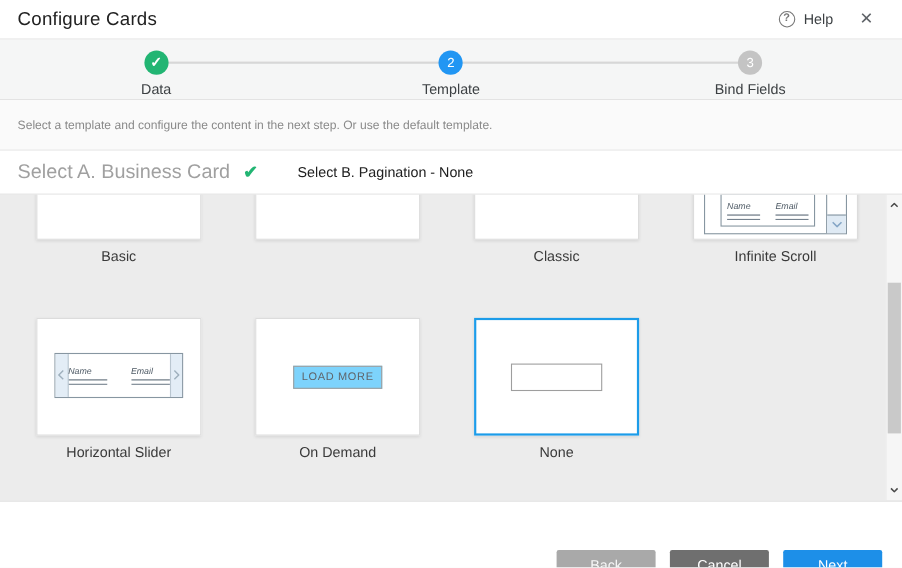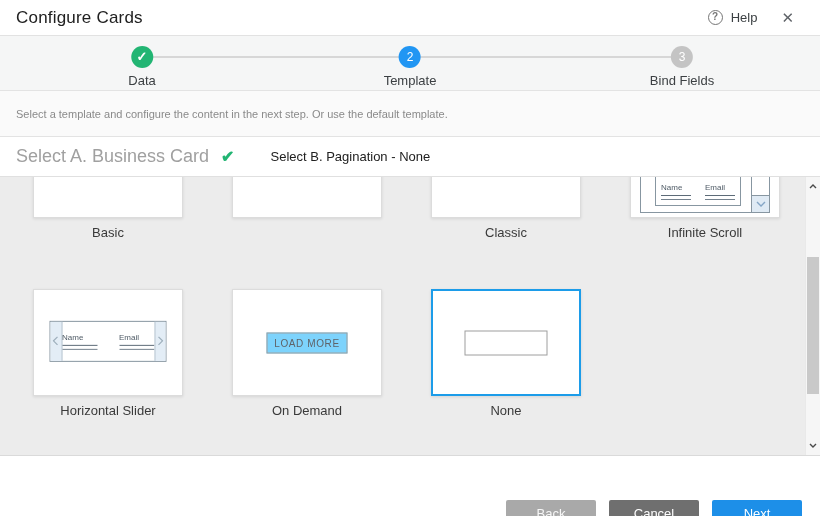--- a/index.html
+++ b/index.html
@@ -43,21 +43,21 @@
   .row2 { margin-top:48px; }
   .cell { width:150px; margin-right:49px; }
   .card { position:relative; width:150px; height:107px; background:#fff; border:1px solid #dcdcdc; box-shadow:0 1px 3px rgba(0,0,0,.10); cursor:pointer; }
   .card.selected { border:2px solid #1c9ce9; }
   .card-label { margin-top:7px; text-align:center; font-size:13px; color:#3a3a3a; line-height:16px; }
 
   
   .mini-table { display:flex; justify-content:center; }
   .mini-col { width:35px; }
   .mini-col + .mini-col { margin-left:22px; }
-  .mini-head { display:block; font-size:8px; line-height:9px; color:#4f5b66; }
+  .mini-head { display:block; font-size:8px; line-height:9px; color:#4f5b66;font-style:italic; }
   .ln { display:block; height:0; border-top:1px solid #5d6b78; margin-top:3px; }
   .ln2 { border-top-color:#75828e; }
 
   
   .hs-preview { position:absolute; top:50%; left:50%; transform:translate(-50%,-54%); width:117px; height:41px; border:1px solid #8796a1; background:#fff; display:flex; }
   .hs-panel { width:17px; background:#e3edf6; display:flex; align-items:center; justify-content:center; }
   .hs-left { border-right:1px solid #b9c6d0; }
   .hs-right { border-left:1px solid #b9c6d0; }
   .hs-mid { flex:1; display:flex; align-items:center; justify-content:center; }
 

